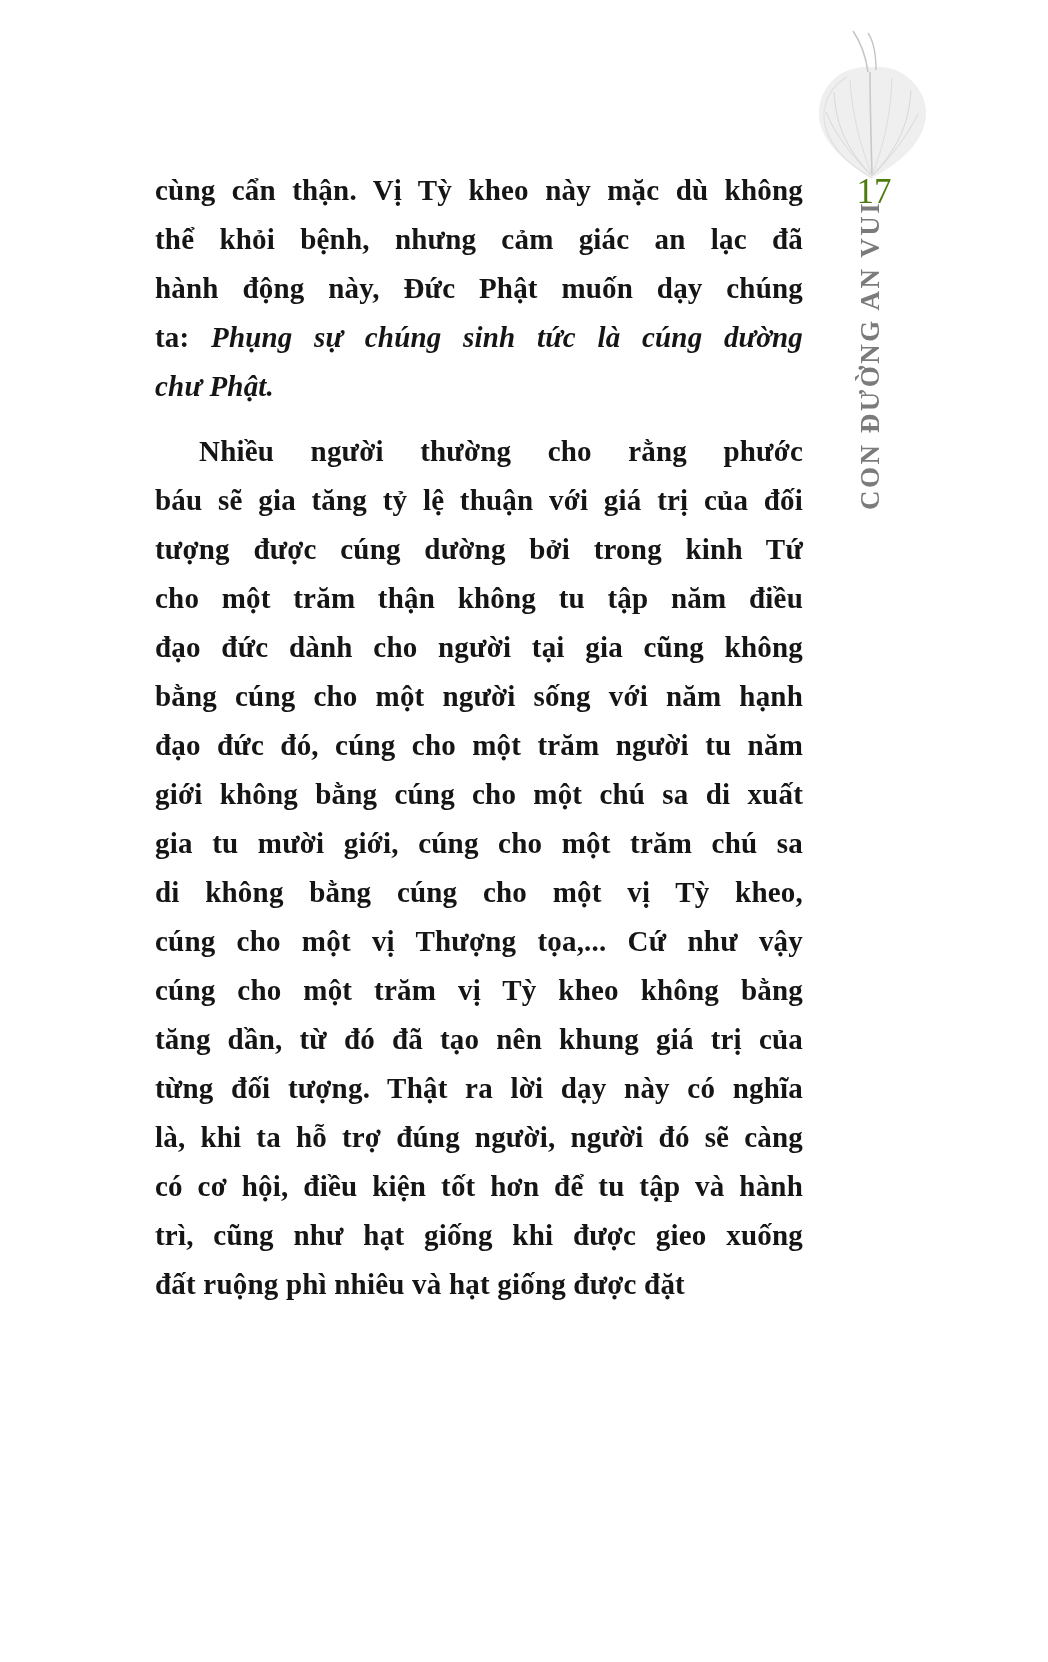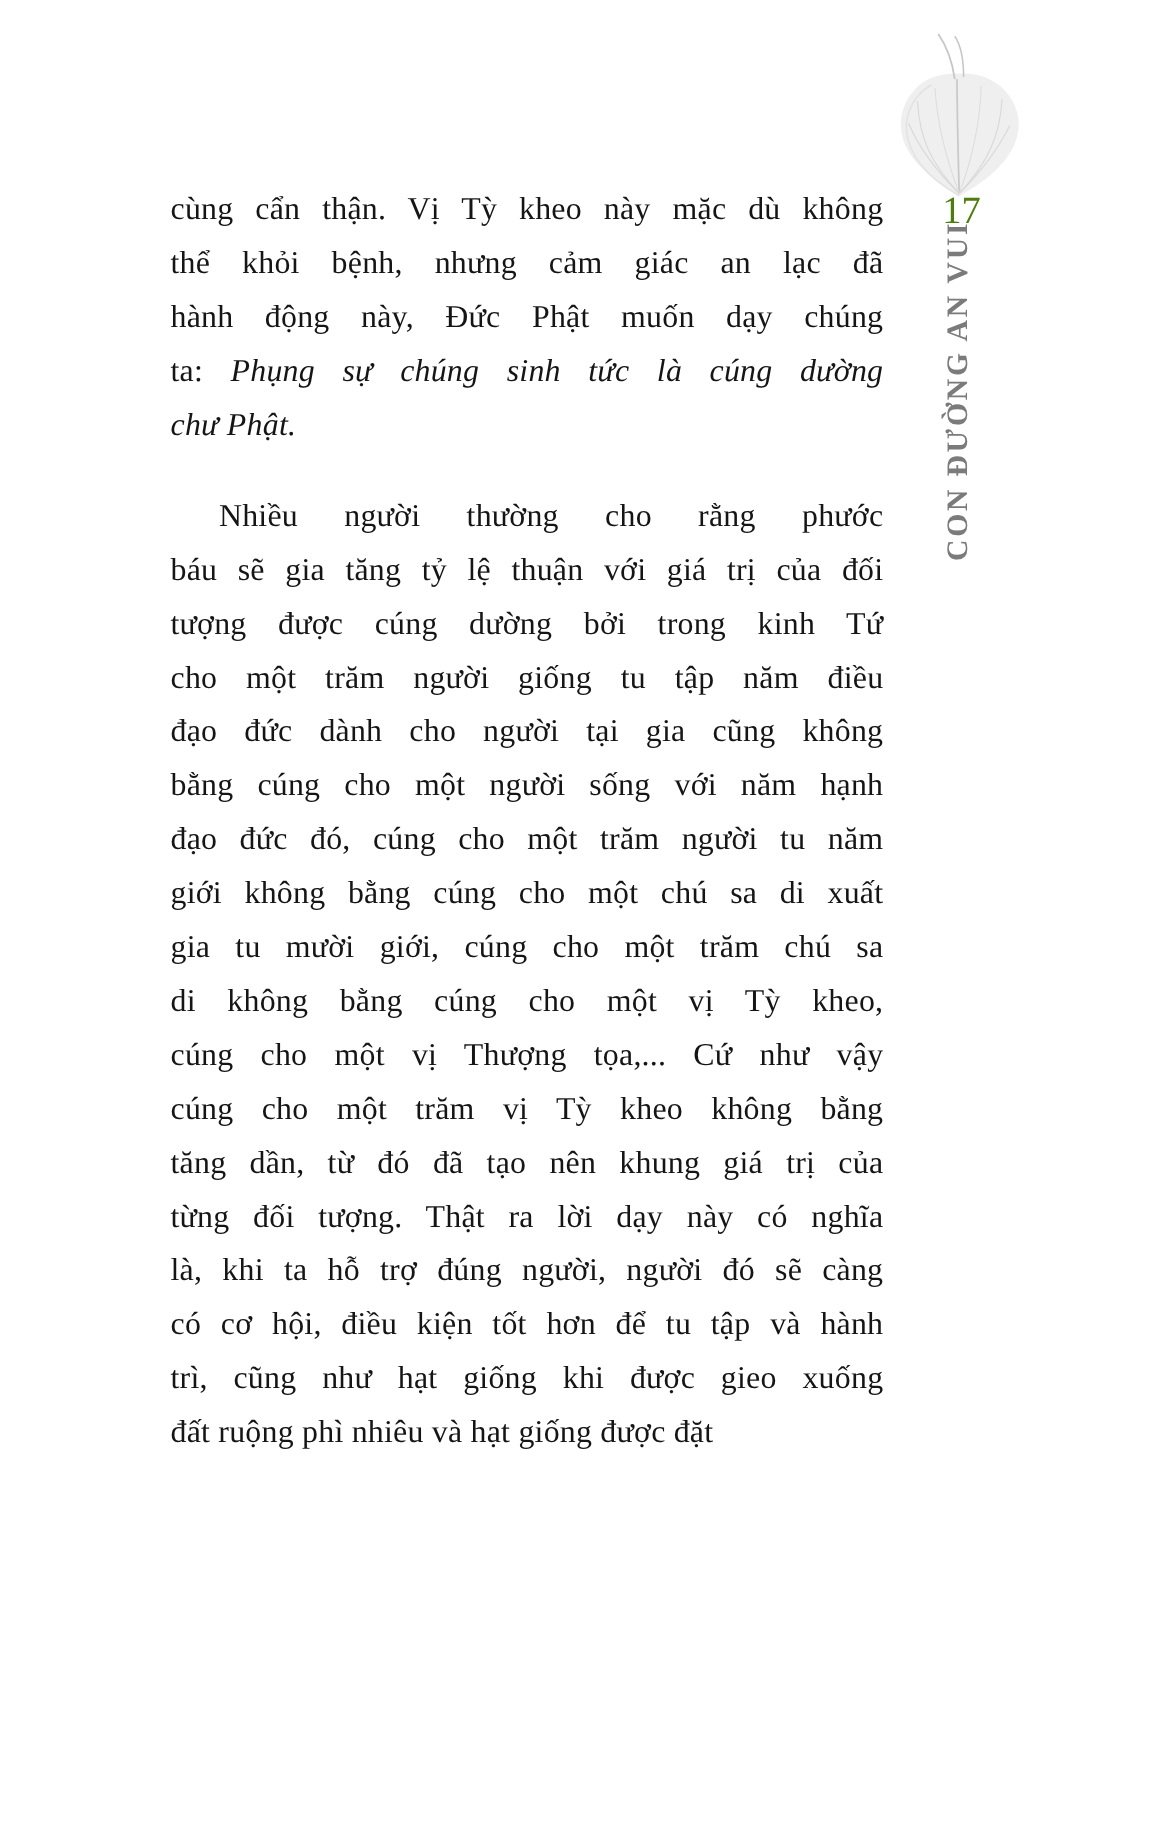--- a/index.html
+++ b/index.html
@@ -18,23 +18,24 @@
   
   .body-text {
     position: absolute;
     left: 155px;
     top: 166px;
     width: 648px;
     font-size: 29px;
     line-height: 49px;
     color: #151515;
     letter-spacing: 0.2px;
+    font-weight: bold;
   }
   .paragraph { margin: 0; }
-  .paragraph + .paragraph { margin-top: 34px; }
+  .paragraph + .paragraph { margin-top: 16px; }
   .text-line {
     text-align: justify;
     text-align-last: justify;
     white-space: normal;
   }
   .text-line.last {
     text-align-last: left;
   }
   .paragraph.indented .text-line:first-child {
     text-indent: 44px;
@@ -106,21 +107,21 @@
         <div class="text-line"><span>cùng cẩn thận. Vị Tỳ kheo này mặc dù không</span></div>
         <div class="text-line"><span>thể khỏi bệnh, nhưng cảm giác an lạc đã</span></div>
         <div class="text-line"><span>hành động này, Đức Phật muốn dạy chúng</span></div>
         <div class="text-line"><span>ta: </span><span class="italic">Phụng sự chúng sinh tức là cúng dường</span></div>
         <div class="text-line last"><span class="italic">chư Phật.</span></div>
       </div>
       <div class="paragraph indented">
         <div class="text-line"><span>Nhiều người thường cho rằng phước</span></div>
         <div class="text-line"><span>báu sẽ gia tăng tỷ lệ thuận với giá trị của đối</span></div>
         <div class="text-line"><span>tượng được cúng dường bởi trong kinh Tứ</span></div>
-        <div class="text-line"><span>cho một trăm người giống tu tập năm điều</span></div>
+        <div class="text-line"><span>cho một trăm thận không tu tập năm điều</span></div>
         <div class="text-line"><span>đạo đức dành cho người tại gia cũng không</span></div>
         <div class="text-line"><span>bằng cúng cho một người sống với năm hạnh</span></div>
         <div class="text-line"><span>đạo đức đó, cúng cho một trăm người tu năm</span></div>
         <div class="text-line"><span>giới không bằng cúng cho một chú sa di xuất</span></div>
         <div class="text-line"><span>gia tu mười giới, cúng cho một trăm chú sa</span></div>
         <div class="text-line"><span>di không bằng cúng cho một vị Tỳ kheo,</span></div>
         <div class="text-line"><span>cúng cho một vị Thượng tọa,... Cứ như vậy</span></div>
         <div class="text-line"><span>cúng cho một trăm vị Tỳ kheo không bằng</span></div>
         <div class="text-line"><span>tăng dần, từ đó đã tạo nên khung giá trị của</span></div>
         <div class="text-line"><span>từng đối tượng. Thật ra lời dạy này có nghĩa</span></div>

